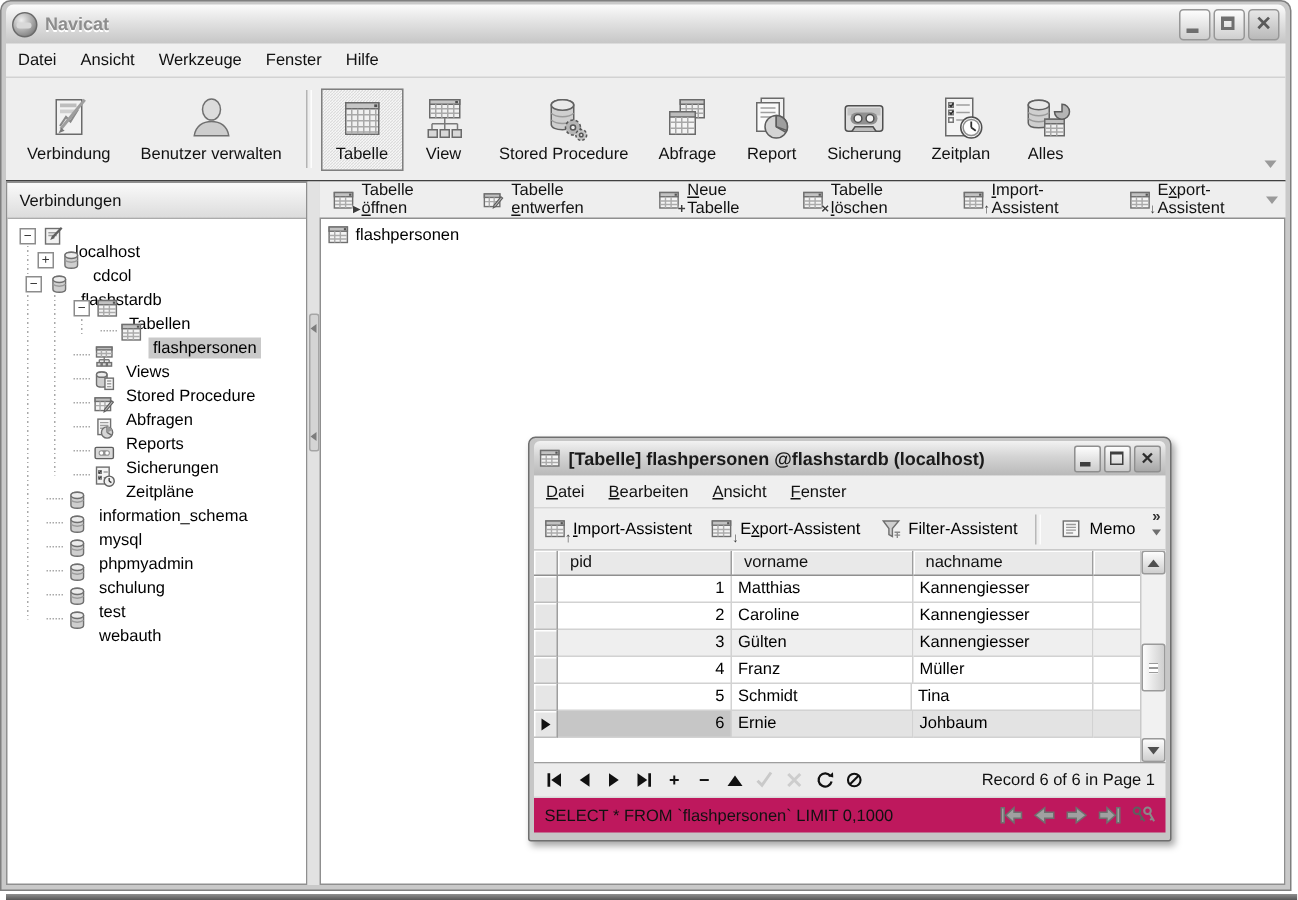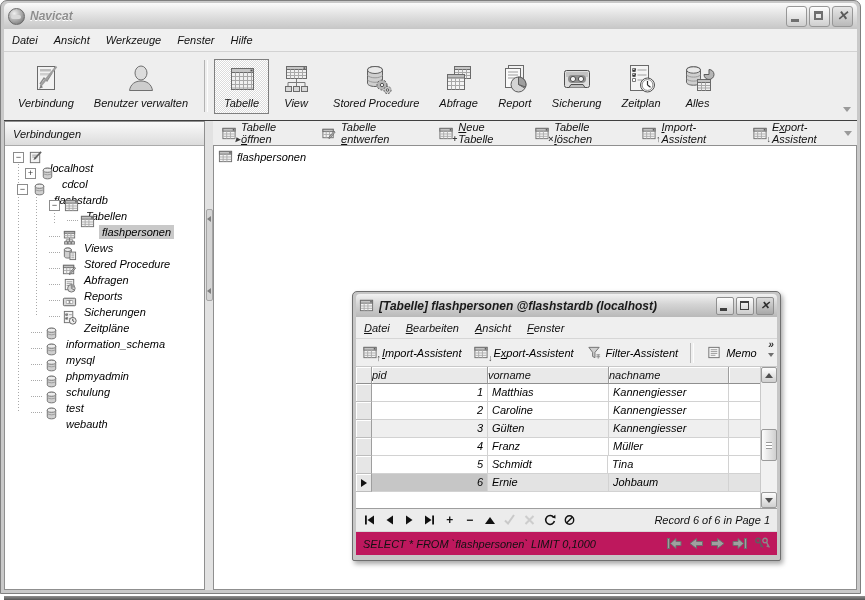--- a/index.html
+++ b/index.html
@@ -1,17 +1,17 @@
 <!DOCTYPE html>
 <html><head>
 <meta charset="utf-8">
 <style>
   html,body{margin:0;padding:0;}
   body{font-family:"Liberation Sans",sans-serif;-webkit-font-smoothing:antialiased;}
-  .screen{position:relative;width:865px;height:600px;background:#fff;overflow:hidden;font-style:italic;}
+  .screen{position:relative;width:865px;height:600px;background:#fff;overflow:hidden;}
   .screen::after{content:"";position:absolute;left:4px;right:0;bottom:0;height:4px;
     background:linear-gradient(#8f8f8f,#575757);}
   
   .window{position:absolute;left:0;top:0;width:861px;height:594px;
     background:#c9c9c9;border:1px solid #7f7f7f;border-radius:7px 7px 0 0;
     padding:2px 3px 3px 3px;box-sizing:border-box;display:flex;flex-direction:column;}
   .titlebar{height:26px;display:flex;align-items:center;gap:5px;padding:0 4px;
     background:linear-gradient(#fbfbfb,#e2e2e2 45%,#c6c6c6);border-radius:5px 5px 0 0;}
   .app-icon{width:17px;height:17px;border-radius:50%;
     background:radial-gradient(circle at 35% 30%,#efefef,#8f8f8f 70%,#5c5c5c);
@@ -108,21 +108,21 @@
   .c-overflow{position:absolute;right:3px;top:1px;display:flex;flex-direction:column;align-items:center;line-height:10px;}
   .c-overflow .chev{font-size:10px;font-weight:bold;color:#333;}
   .c-overflow .drop{width:0;height:0;border-left:3px solid transparent;border-right:3px solid transparent;
     border-top:4px solid #6f6f6f;margin-top:3px;}
   
   .gridwrap{height:141px;background:#fff;display:flex;border-bottom:1px solid #9e9e9e;}
   .gridtable{flex:1;min-width:0;}
   .ghead{display:flex;height:17px;}
   .gh{background:#e9e9e9;border-right:1px solid #9e9e9e;border-bottom:1px solid #8f8f8f;
     box-shadow:inset 1px 1px 0 #fff;box-sizing:border-box;font-size:11px;line-height:16px;
-    padding-left:0;color:#111;overflow:hidden;}
+    padding-left:8px;color:#111;overflow:hidden;}
   .grow{display:flex;height:18px;}
   .gc{border-right:1px solid #d2d2d2;border-bottom:1px solid #d2d2d2;box-sizing:border-box;
     font-size:11px;line-height:17px;padding:0 4px;overflow:hidden;white-space:nowrap;}
   .c-sel{width:16px;flex:0 0 auto;background:#e6e6e6;border-right:1px solid #9e9e9e;
     border-bottom:1px solid #bdbdbd;box-shadow:inset 1px 1px 0 #fff;box-sizing:border-box;
     display:flex;align-items:center;justify-content:center;}
   .c-pid{width:116px;flex:0 0 auto;text-align:right;}
   .c-vor{width:121px;flex:0 0 auto;}
   .c-nach{width:120px;flex:0 0 auto;}
   .c-fill{flex:1;border-right:none;}

